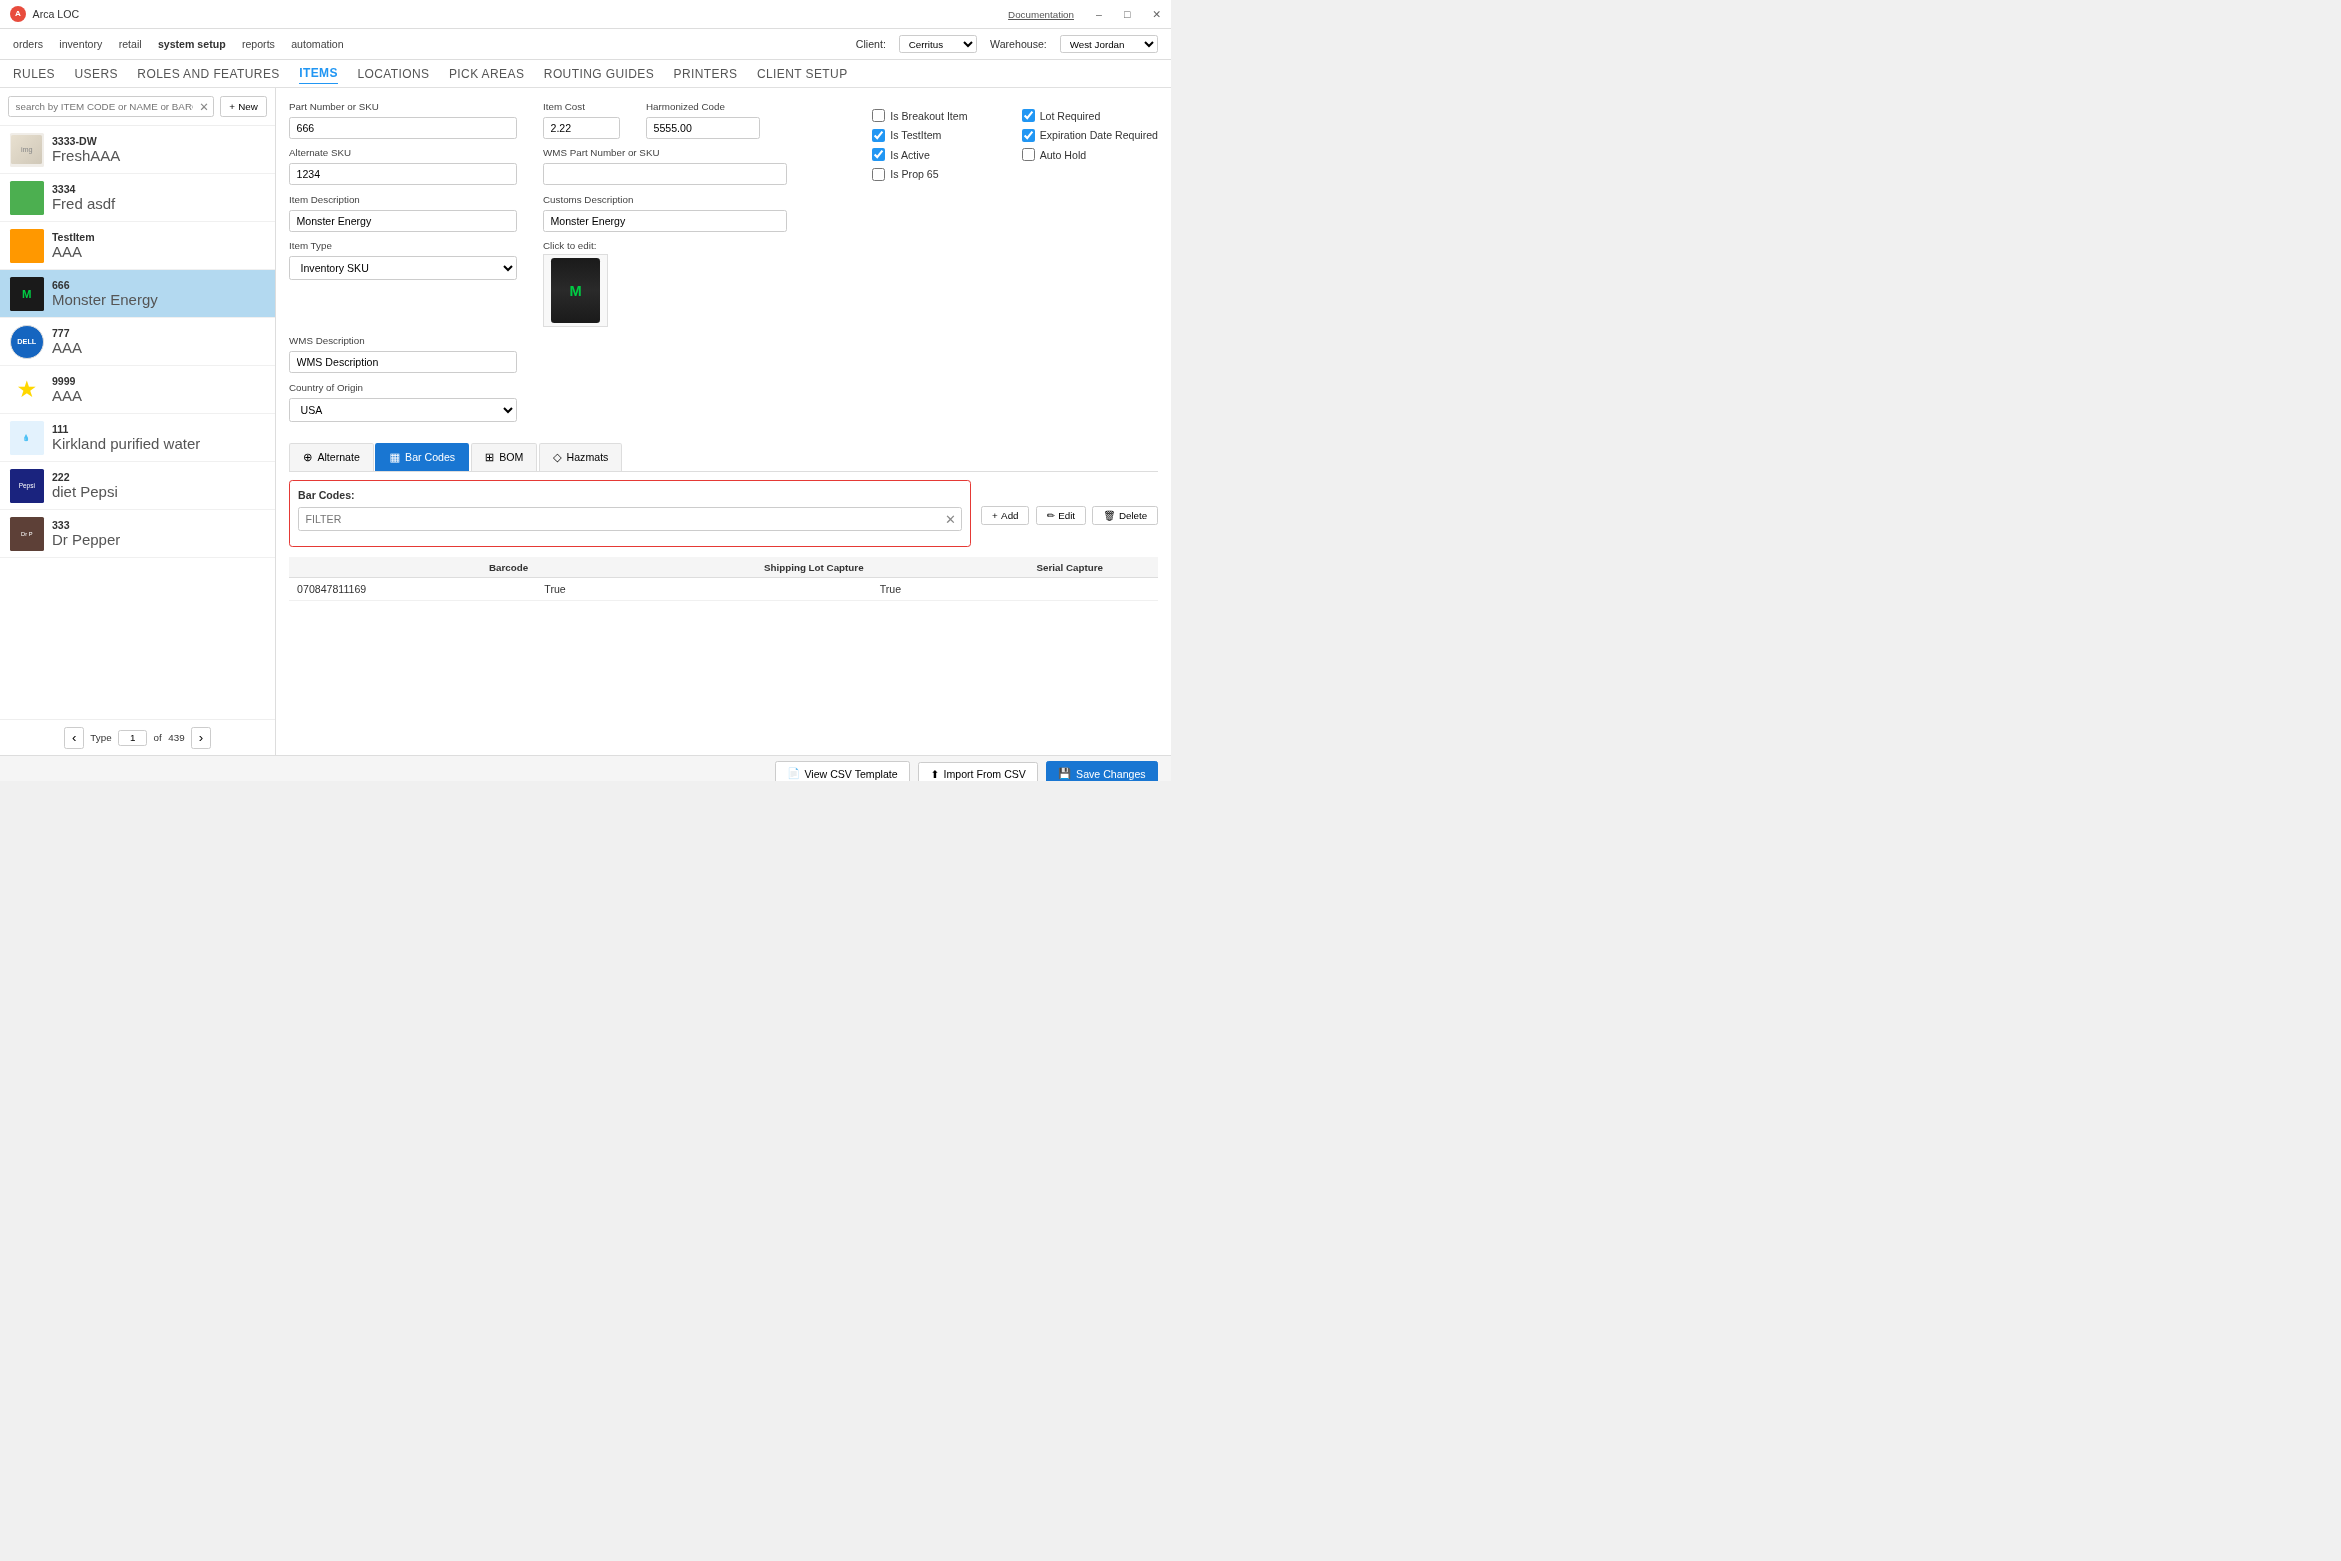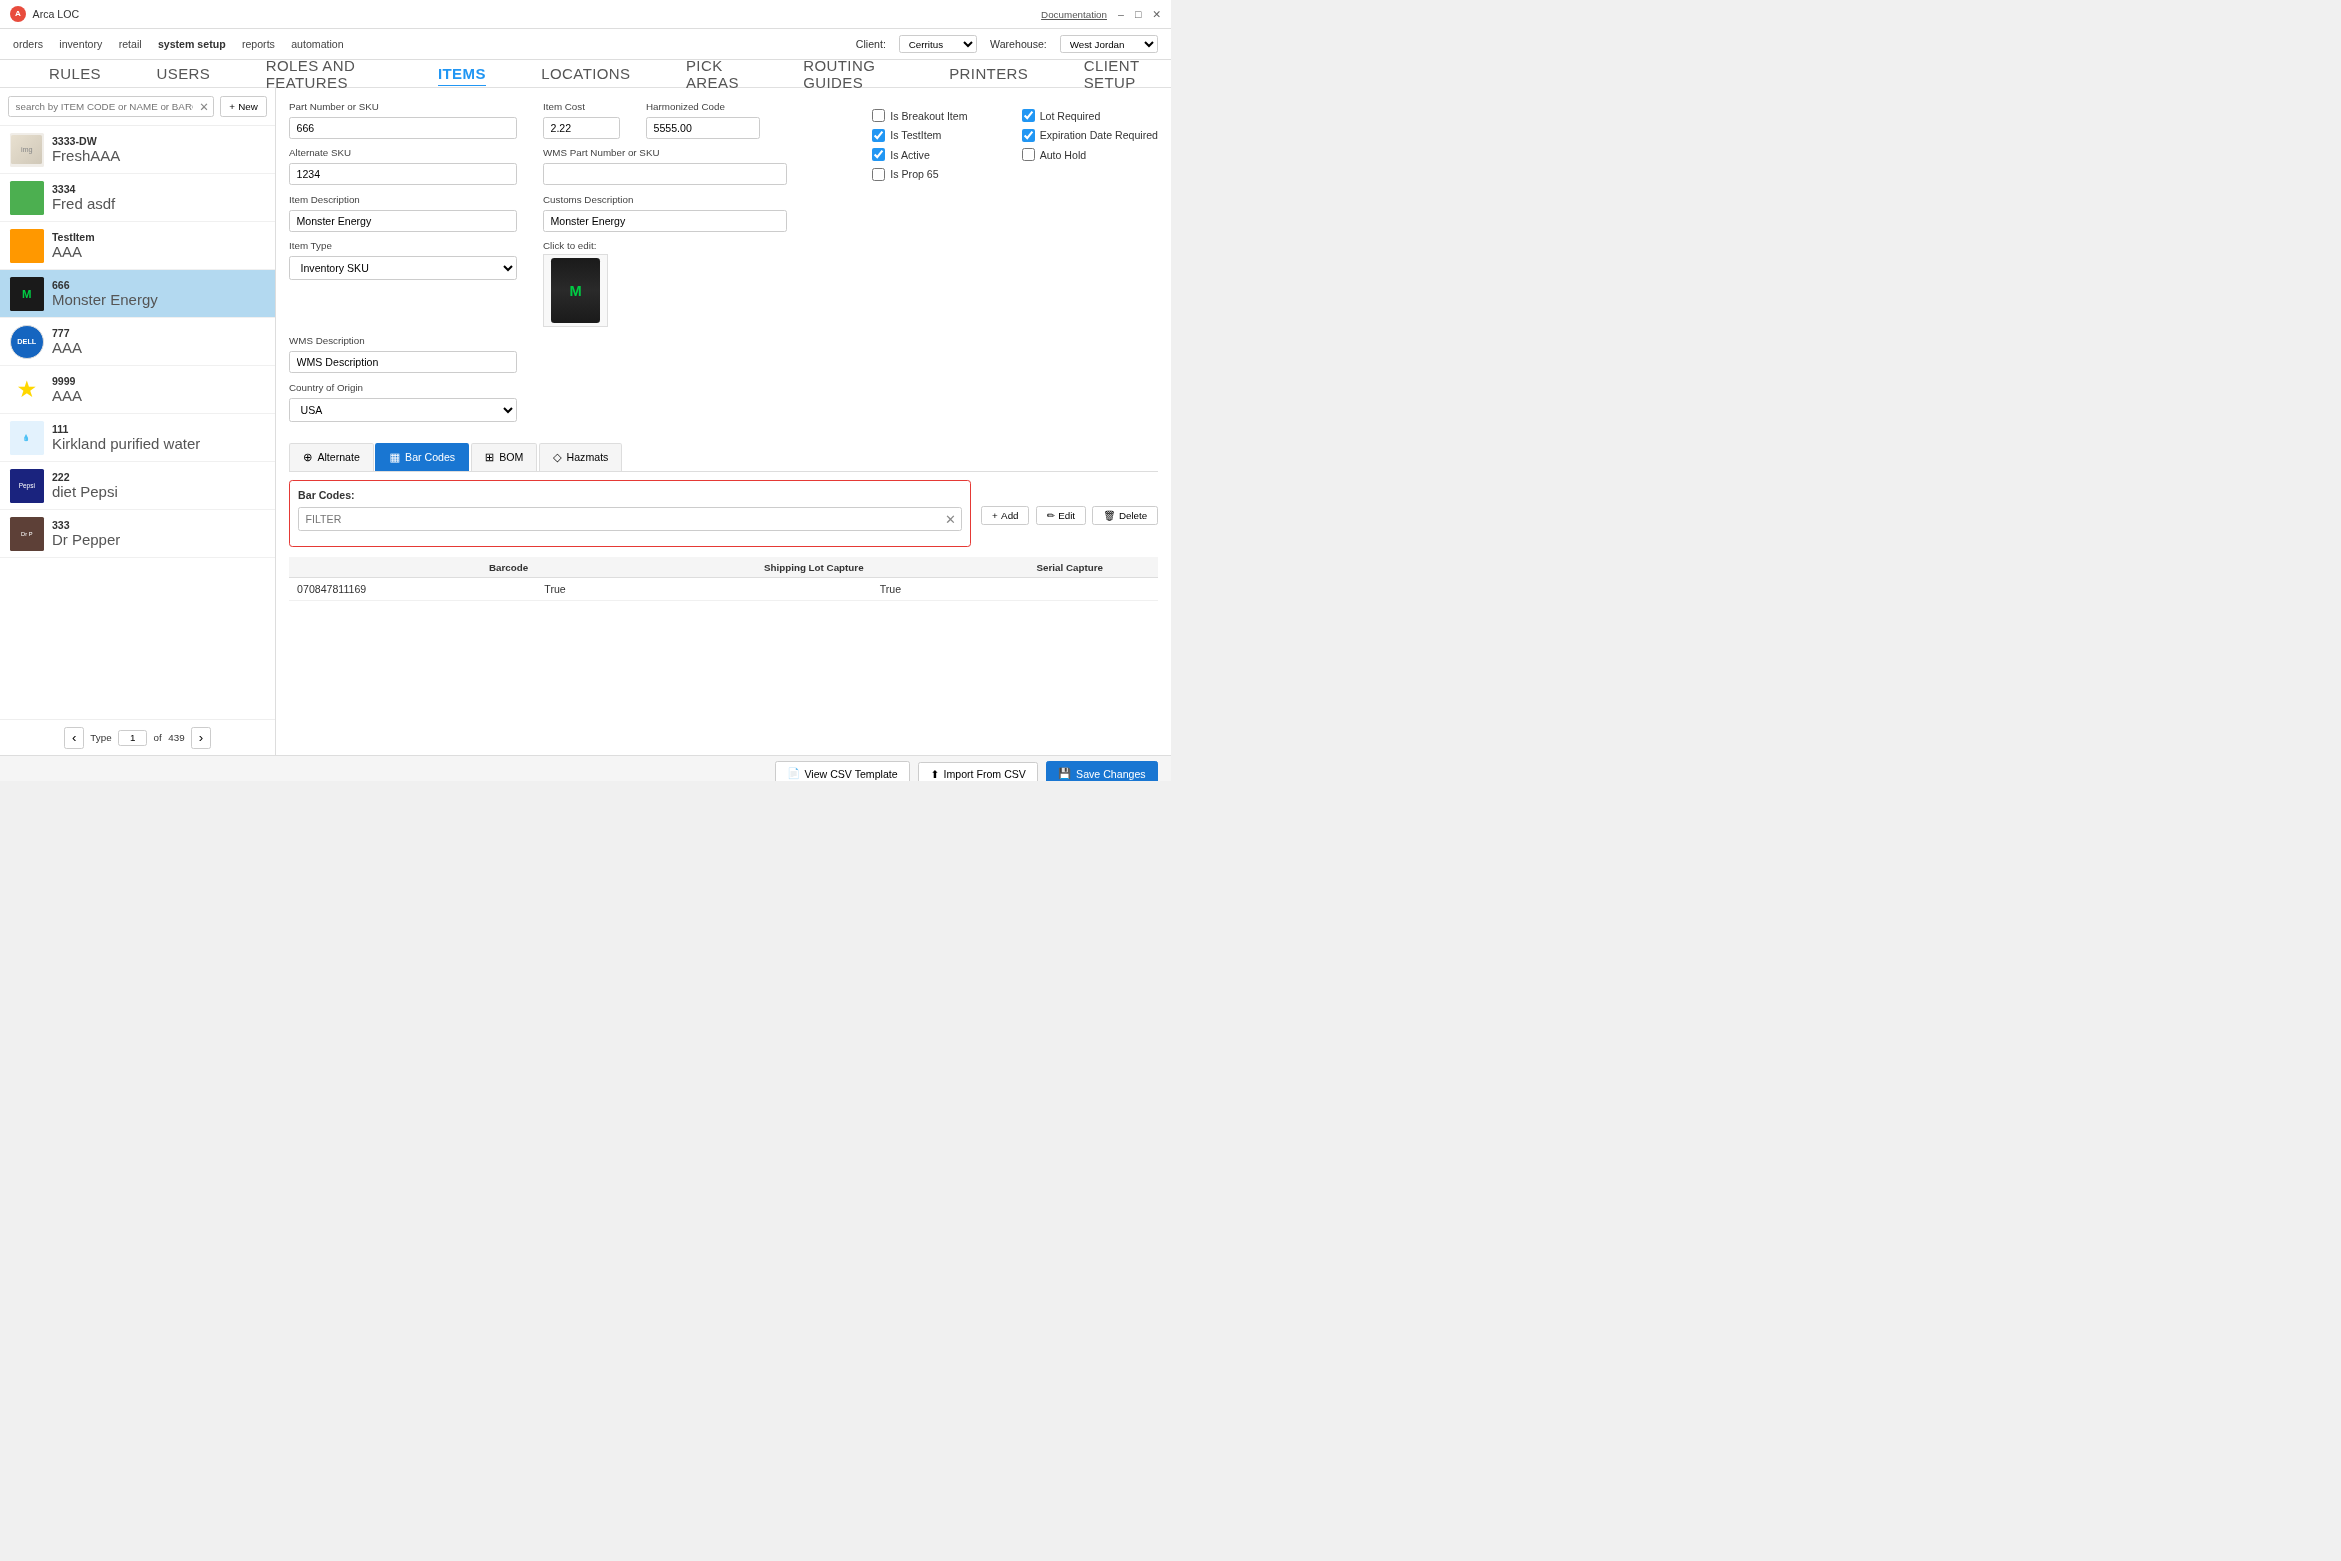--- a/index.html
+++ b/index.html
@@ -11,21 +11,21 @@
       height: 29px;
       display: flex;
       align-items: center;
       justify-content: space-between;
       padding: 0 9.8px;
       border-bottom: 0.8px solid #ddd;
     }
     .title-bar-left { display: flex; align-items: center; gap: 6.5px; }
     .app-icon { width: 16.3px; height: 16.3px; background: #e84c3d; border-radius: 50%; display: flex; align-items: center; justify-content: center; color: white; font-size: 8.1px; font-weight: bold; }
     .title-bar-title { font-size: 10.6px; color: #333; }
-    .title-bar-right { display: flex; align-items: center; gap: 11px; }
+    .title-bar-right { display: flex; align-items: center; gap: 22px; }
     .title-bar-btn { background: none; border: none; cursor: pointer; color: #666; font-size: 10.6px; }
     .documentation-link { font-size: 9.8px; color: #555; text-decoration: underline; cursor: pointer; }
 
     
     .top-nav {
       background: #fff;
       height: 31px;
       display: flex;
       align-items: center;
       justify-content: space-between;
@@ -41,21 +41,21 @@
     
     .sub-nav {
       background: #fff;
       height: 28px;
       display: flex;
       align-items: center;
       padding: 0 13px;
       gap: 19.5px;
       border-bottom: 1.6px solid #e0e0e0;
     }
-    .sub-nav-item { font-size: 15px; color: #555; cursor: pointer; padding: 3.3px 0; text-transform: uppercase; letter-spacing: 0.4px; margin-left: 36px; }
+    .sub-nav-item { font-size: 12px; color: #555; cursor: pointer; padding: 3.3px 0; text-transform: uppercase; letter-spacing: 0.4px; }
     .sub-nav-item.active { color: #2196f3; border-bottom: 1.6px solid #2196f3; font-weight: bold; }
 
     
     .main-content {
       display: flex;
       height: calc(781px - 29px - 31px - 28px - 26px);
       background: #f5f5f5;
     }
 
     

